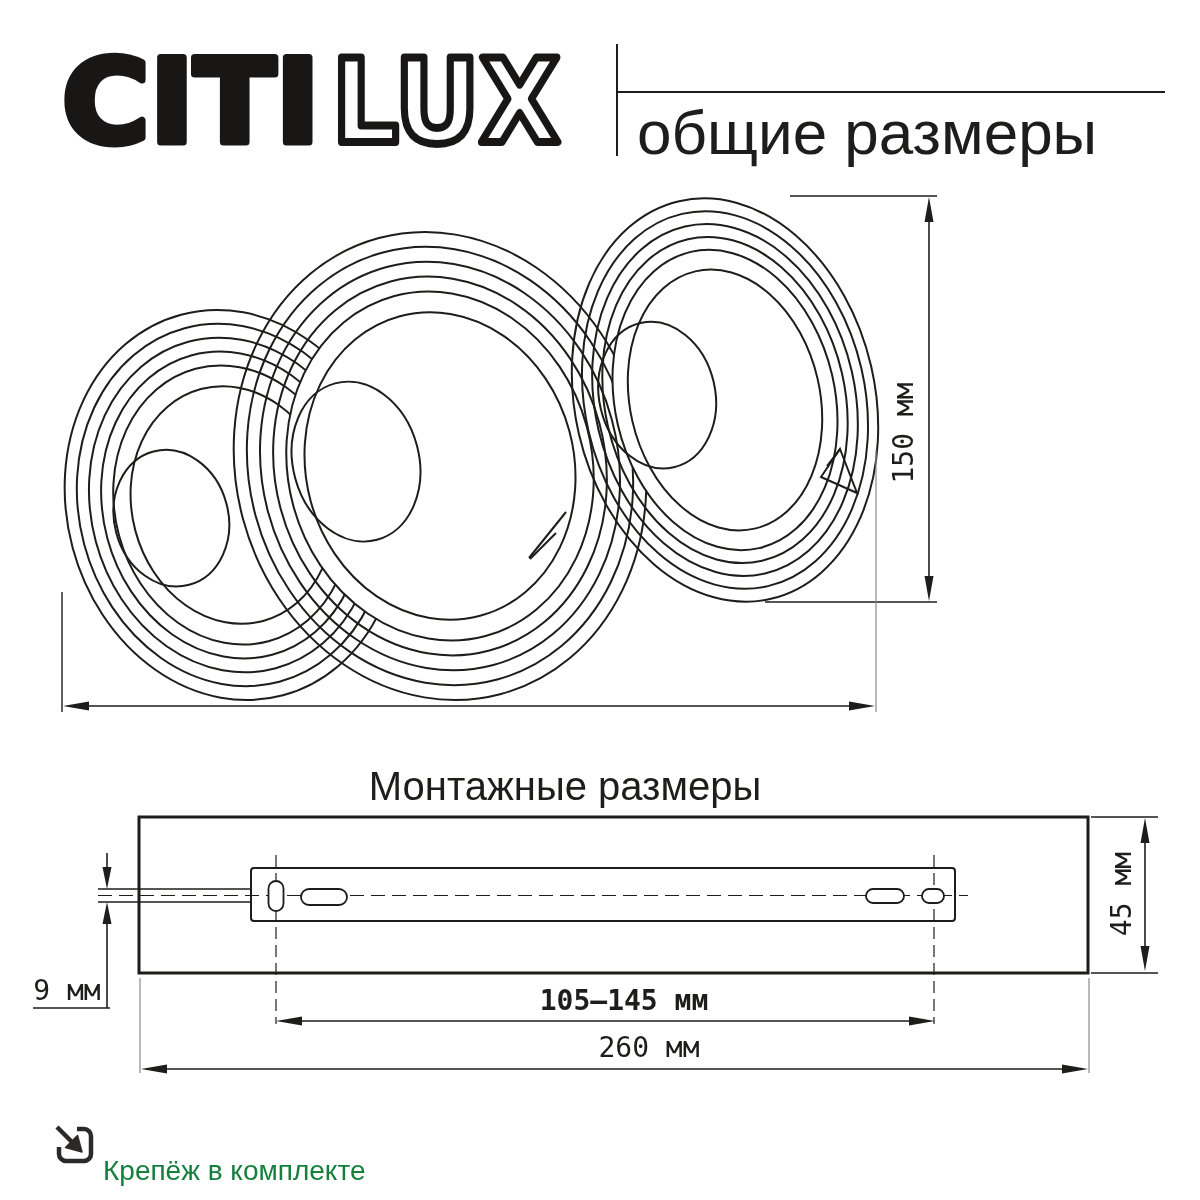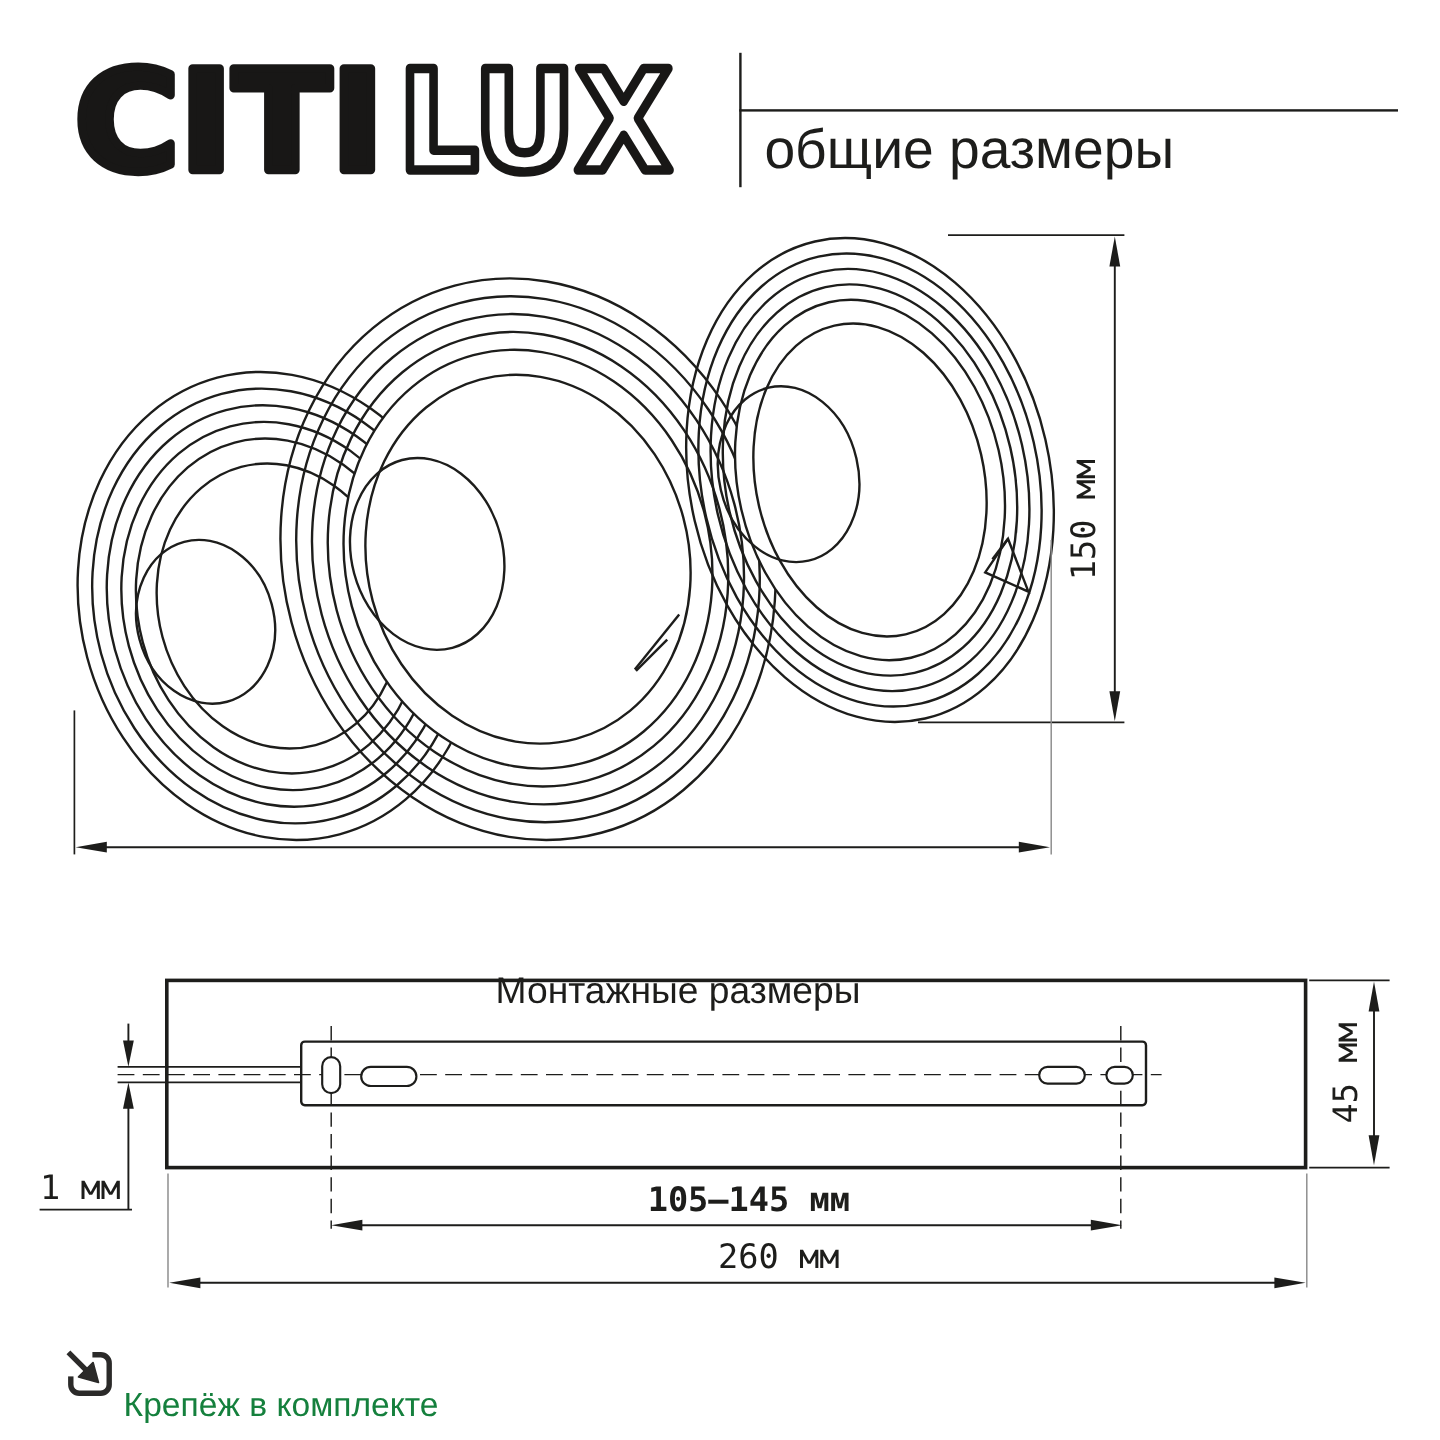--- a/index.html
+++ b/index.html
@@ -1,26 +1,26 @@
 <!DOCTYPE html>
 <html><head>
 <meta charset="utf-8">
 <style>
   html,body{margin:0;padding:0;background:#ffffff;}
   .page{position:relative;width:1200px;height:1200px;background:#fff;overflow:hidden;
         font-family:"Liberation Sans",sans-serif;color:#1d1d1b;}
   .abs{position:absolute;}
   .hdr-model{left:642px;top:45px;font-size:33px;letter-spacing:0.5px;white-space:nowrap;}
-  .hdr-sub{left:637px;top:97px;font-size:46px;letter-spacing:0px;white-space:nowrap;}
+  .hdr-sub{left:637px;top:97px;font-size:62px;letter-spacing:0px;white-space:nowrap;}
   .vline{left:616px;top:44px;width:2px;height:112px;background:#1d1d1b;}
   .hline{left:616px;top:91px;width:549px;height:2px;background:#1d1d1b;}
   .dim-label{position:absolute;font-family:"DejaVu Sans Mono",monospace;font-size:28px;
              color:#1d1d1b;white-space:nowrap;transform:translate(-50%,-50%);}
   .dim-label.rot{transform:translate(-50%,-50%) rotate(-90deg);}
-  .section-title{position:absolute;font-size:31px;transform:translate(-50%,-50%);white-space:nowrap;margin-top:40px;}
+  .section-title{position:absolute;font-size:40px;transform:translate(-50%,-50%);white-space:nowrap;}
   .footer-note{left:103px;top:1131px;font-size:28px;color:#15803d;white-space:nowrap;margin-top:24px;}
   svg{position:absolute;left:0;top:0;}
   .logo-svg{left:52px;top:28px;}
   .icon-svg{left:52px;top:1122px;}
 </style>
 </head>
 <body>
 
 <div class="page">
 
@@ -133,21 +133,21 @@
       <line x1="155" y1="1069" x2="1074" y2="1069" stroke-width="1.6" fill="none"></line>
       <polygon points="141,1069 167,1064.5 167,1073.5" stroke="none"></polygon>
       <polygon points="1088,1069 1062,1064.5 1062,1073.5" stroke="none"></polygon>
     </g>
   </svg>
 
   <div class="dim-label rot" style="left:903px;top:433px;">150 мм</div>
 
   <div class="section-title" style="left:565px;top:786px;">Монтажные размеры</div>
 
-  <div class="dim-label" style="left:67px;top:990px;">1 мм</div>
+  <div class="dim-label" style="left:67px;top:990px;">9 мм</div>
   <div class="dim-label" style="left:624px;top:1000px;font-weight:bold;">105–145 мм</div>
   <div class="dim-label" style="left:603px;top:1047px;margin-left:46px;">260 мм</div>
   <div class="dim-label rot" style="left:1121px;top:894px;">45 мм</div>
 
   <svg class="icon-svg" width="46" height="46" viewBox="0 0 46 46">
     <rect x="7" y="7" width="32" height="32" rx="7" fill="none" stroke="#2b2a29" stroke-width="4.5"></rect>
     <rect x="0" y="0" width="25" height="25" fill="#ffffff"></rect>
     <line x1="5" y1="5" x2="20" y2="20" stroke="#2b2a29" stroke-width="4.5"></line>
     <polygon points="30,30 13.5,25.5 25.5,13.5" fill="#2b2a29" stroke="#2b2a29" stroke-width="1.5" stroke-linejoin="round"></polygon>
   </svg>

